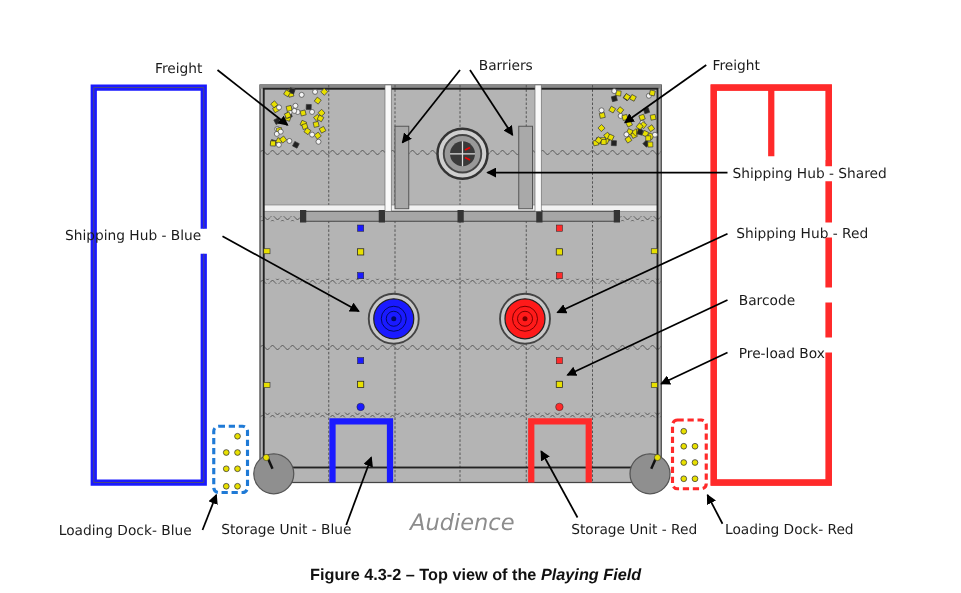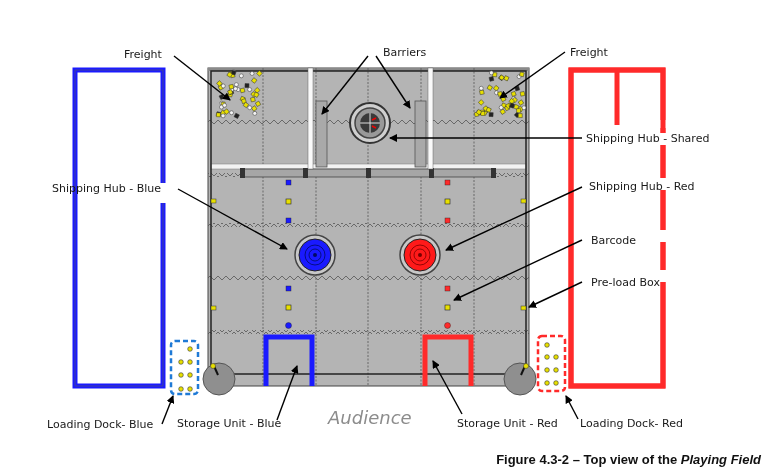--- a/index.html
+++ b/index.html
@@ -1,20 +1,20 @@
 <!DOCTYPE html>
 <html><head>
 <meta charset="utf-8">
 <style>
   html, body { margin:0; padding:0; background:#ffffff; }
   body { width:769px; height:474px; position:relative; overflow:hidden; font-family:"Liberation Sans", sans-serif; }
   #diagram { position:absolute; left:0; top:0; }
   .lbl { font-family:"DejaVu Sans", sans-serif; font-size:11px; fill:#1a1a1a; }
   .aud { font-family:"DejaVu Sans", sans-serif; font-size:18px; fill:#8c8c8c; font-style:italic; }
-  .caption { position:absolute; left:0; width:761px; top:452px; text-align:right; font-family:"Liberation Sans", sans-serif; font-weight:bold; font-size:13px; color:#111; }
+  .caption { position:absolute; left:0; width:761px; top:452px; text-align:center; font-family:"Liberation Sans", sans-serif; font-weight:bold; font-size:13px; color:#111; }
   .caption i { font-style:italic; }
 </style>
 </head>
 <body>
 
 <svg id="diagram" width="769" height="474" viewBox="0 0 769 474" xmlns="http://www.w3.org/2000/svg">
   <defs>
     <marker id="arr" markerWidth="8" markerHeight="8" refX="7" refY="4" orient="auto" markerUnits="userSpaceOnUse">
       <path d="M0,0 L8,4 L0,8 Z" fill="#000"></path>
     </marker>

